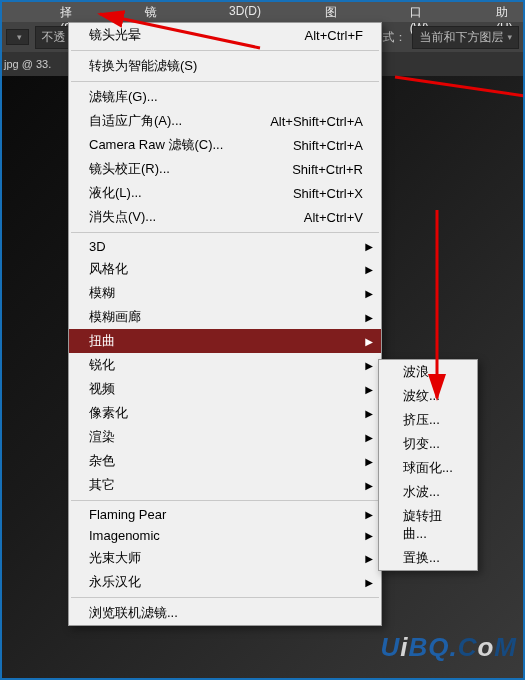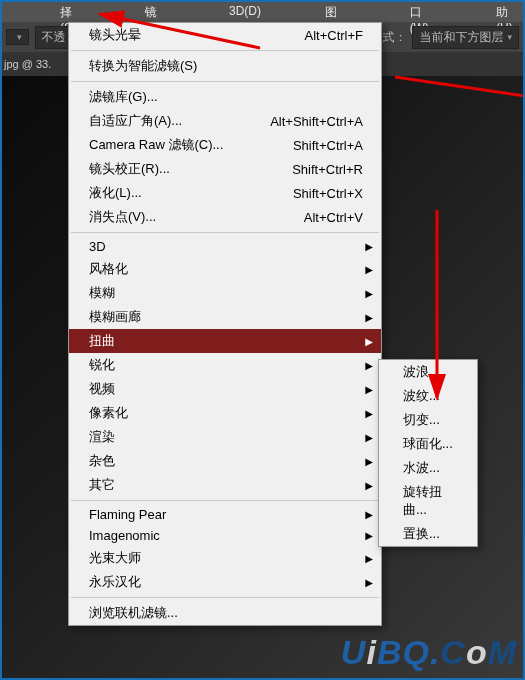--- a/index.html
+++ b/index.html
@@ -23,21 +23,21 @@
   .dropdown { position: absolute; top: 22px; left: 68px; width: 314px; background: #f0f0f0; border: 1px solid #9a9a9a; box-shadow: 3px 3px 8px rgba(0,0,0,0.4); z-index: 10; }
   .menu-row { display: flex; justify-content: space-between; align-items: center; padding: 3px 18px 3px 20px; font-size: 13px; color: #000; position: relative; }
   .menu-row.hover { background: #7f1d1d; color: #fff; }
   .menu-row .arrow { font-size: 10px; position: absolute; right: 8px; }
   .menu-sep { height: 1px; background: #c8c8c8; margin: 3px 2px; }
 
   .submenu { position: absolute; top: 359px; left: 378px; width: 100px; background: #f0f0f0; border: 1px solid #9a9a9a; box-shadow: 3px 3px 8px rgba(0,0,0,0.4); z-index: 20; }
   .sub-row { padding: 3px 18px 3px 24px; font-size: 13px; color: #000; }
   .sub-row.hover { background: #2f7fd1; color: #fff; }
 
-  .watermark { position: absolute; right: 8px; bottom: 8px; font-size: 34px; font-weight: bold; font-style: italic; letter-spacing: 1px; z-index: 5; }
+  .watermark { position: absolute; right: 8px; bottom: 17px; font-size: 26px; font-weight: bold; font-style: italic; letter-spacing: 1px; z-index: 5; }
   .watermark .c1 { color: #1e5fa6; }
   .watermark .c2 { color: #d4d4d4; }
   .watermark .c3 { color: #164a80; }
 
   .border { position: absolute; inset: 0; border: 2px solid #1670b8; pointer-events: none; z-index: 100; }
 </style>
 </head>
 <body>
 
 <div class="menubar">
@@ -182,20 +182,21 @@
     </div>
   <div class="menu-sep"></div>
   <div class="menu-row">
       <span>浏览联机滤镜...</span>
     </div>
 </div>
 
 <div class="submenu">
   <div class="sub-row">波浪...</div>
   <div class="sub-row">波纹...</div>
+  <div class="sub-row">挤压...</div>
   <div class="sub-row">切变...</div>
   <div class="sub-row">球面化...</div>
   <div class="sub-row">水波...</div>
   <div class="sub-row">旋转扭曲...</div>
   <div class="sub-row">置换...</div>
 </div>
 
 <svg class="arrow-svg" width="525" height="680">
   <defs>
     <marker id="ah" markerWidth="10" markerHeight="10" refX="8" refY="3" orient="auto">

